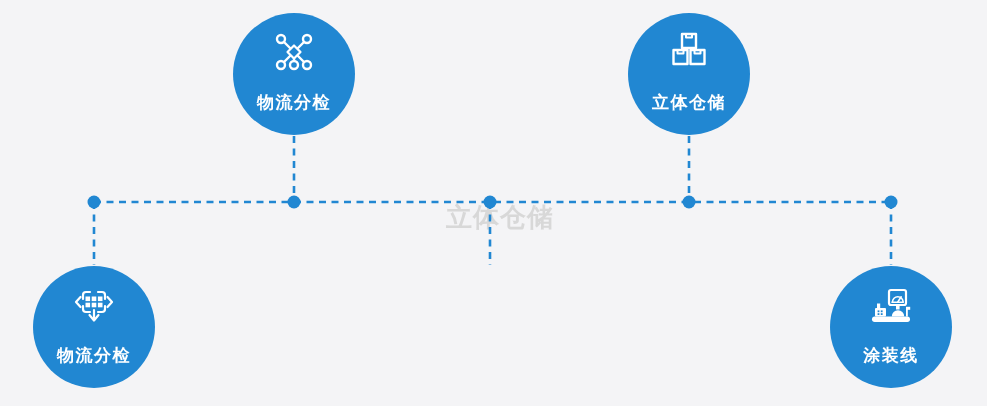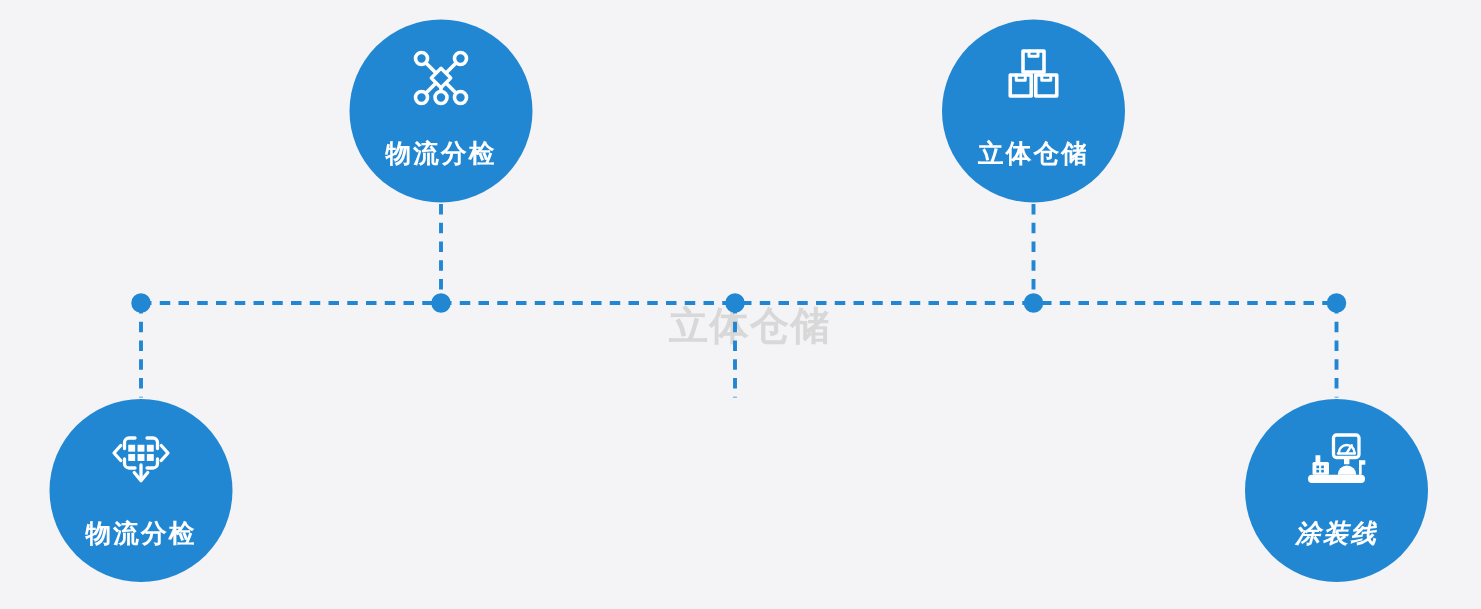--- a/index.html
+++ b/index.html
@@ -69,21 +69,21 @@
     color:#fff;
     font-size:17px;
     font-weight:700;
     letter-spacing:1.5px;
     white-space:nowrap;
   }
   .n1{left:233px;top:13px;}
   .n2{left:628px;top:13px;}
   .n3{left:33px;top:266px;}
   .n4{left:429px;top:266px;}
-  .n5{left:830px;top:266px;font-style:italic;}
+  .n5{left:830px;top:266px;}
   .ic .ln{stroke:#fff;fill:none;stroke-linecap:round;stroke-linejoin:round;}
   .ic .fw{fill:#fff;stroke:none;}
   .ic .fa{fill:var(--accent);}
 </style>
 </head>
 <body>
 
 <div class="stage">
 
   <div class="watermark">立体仓储</div>

